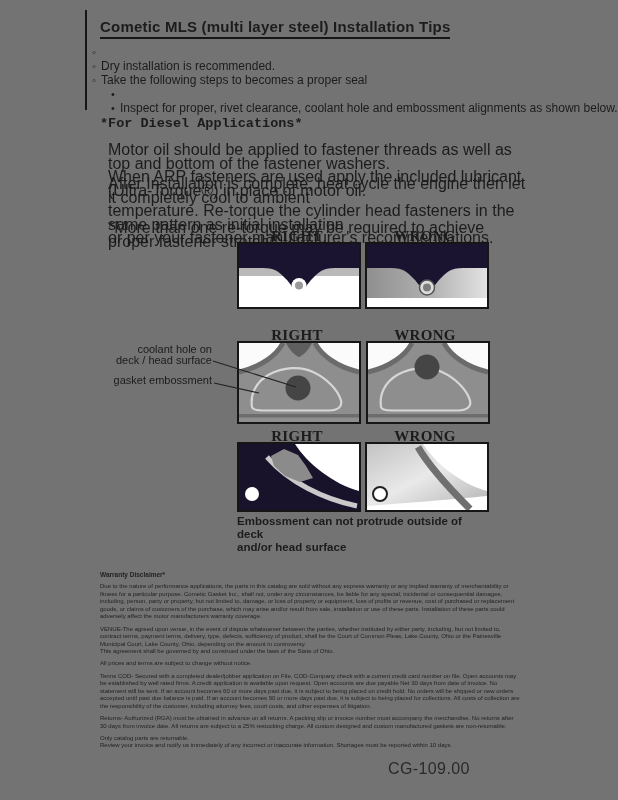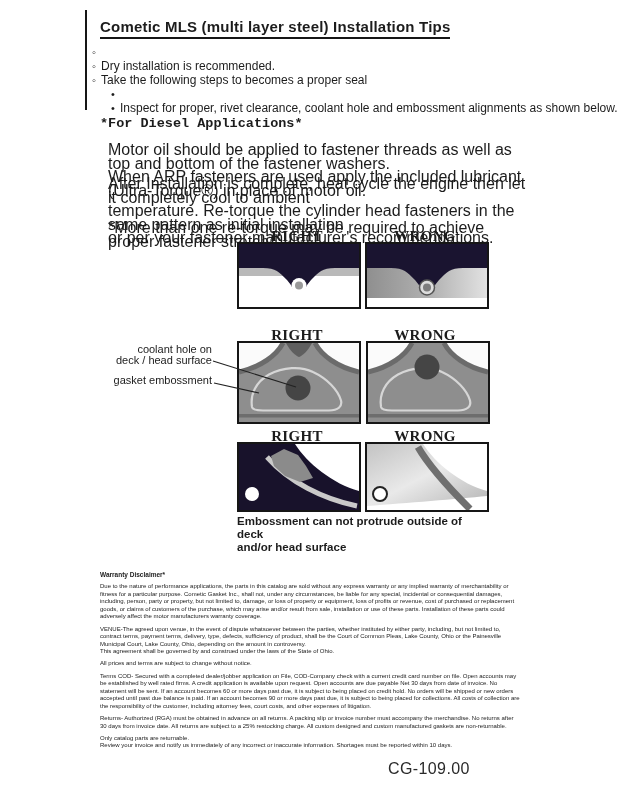--- a/index.html
+++ b/index.html
@@ -1,19 +1,19 @@
 <!DOCTYPE html>
 <html><head>
 <meta charset="utf-8">
 <style>
   html,body{margin:0;padding:0;}
   body{background:#e8e8e8;}
   .page{
     position:relative; width:618px; height:800px; margin:0 auto;
-    background:#ffffff; overflow:hidden;
+    background:#737373; overflow:hidden;
     font-family:"Liberation Sans","DejaVu Sans",sans-serif;
     color:#1c1c1c;
   }
   .abs{position:absolute;}
   .pre{white-space:pre-line;}
 
   .vrule{left:85px; top:10px; width:2px; height:100px; background:#161616;}
 
   .title{
     left:100px; top:18px; margin:0; font-size:15px; font-weight:bold;

